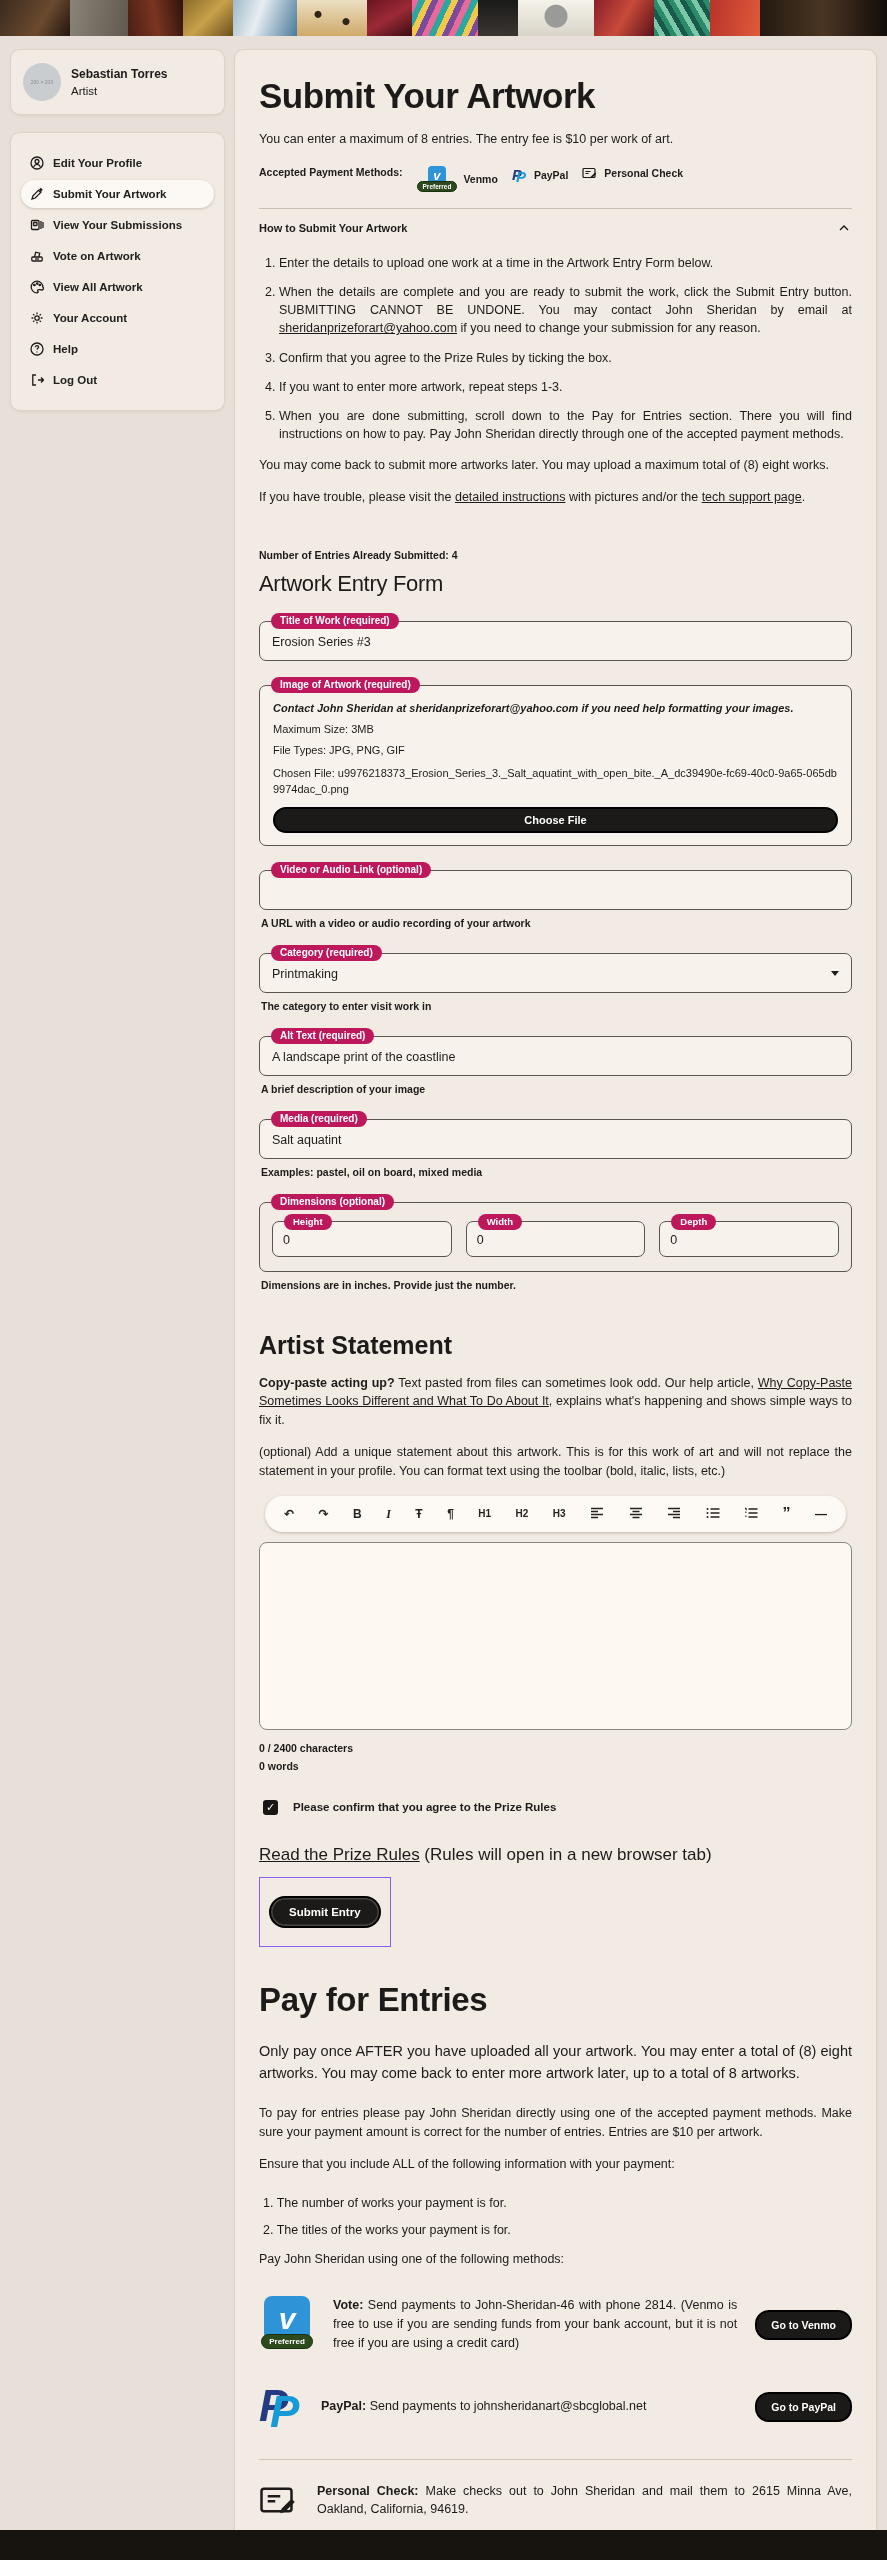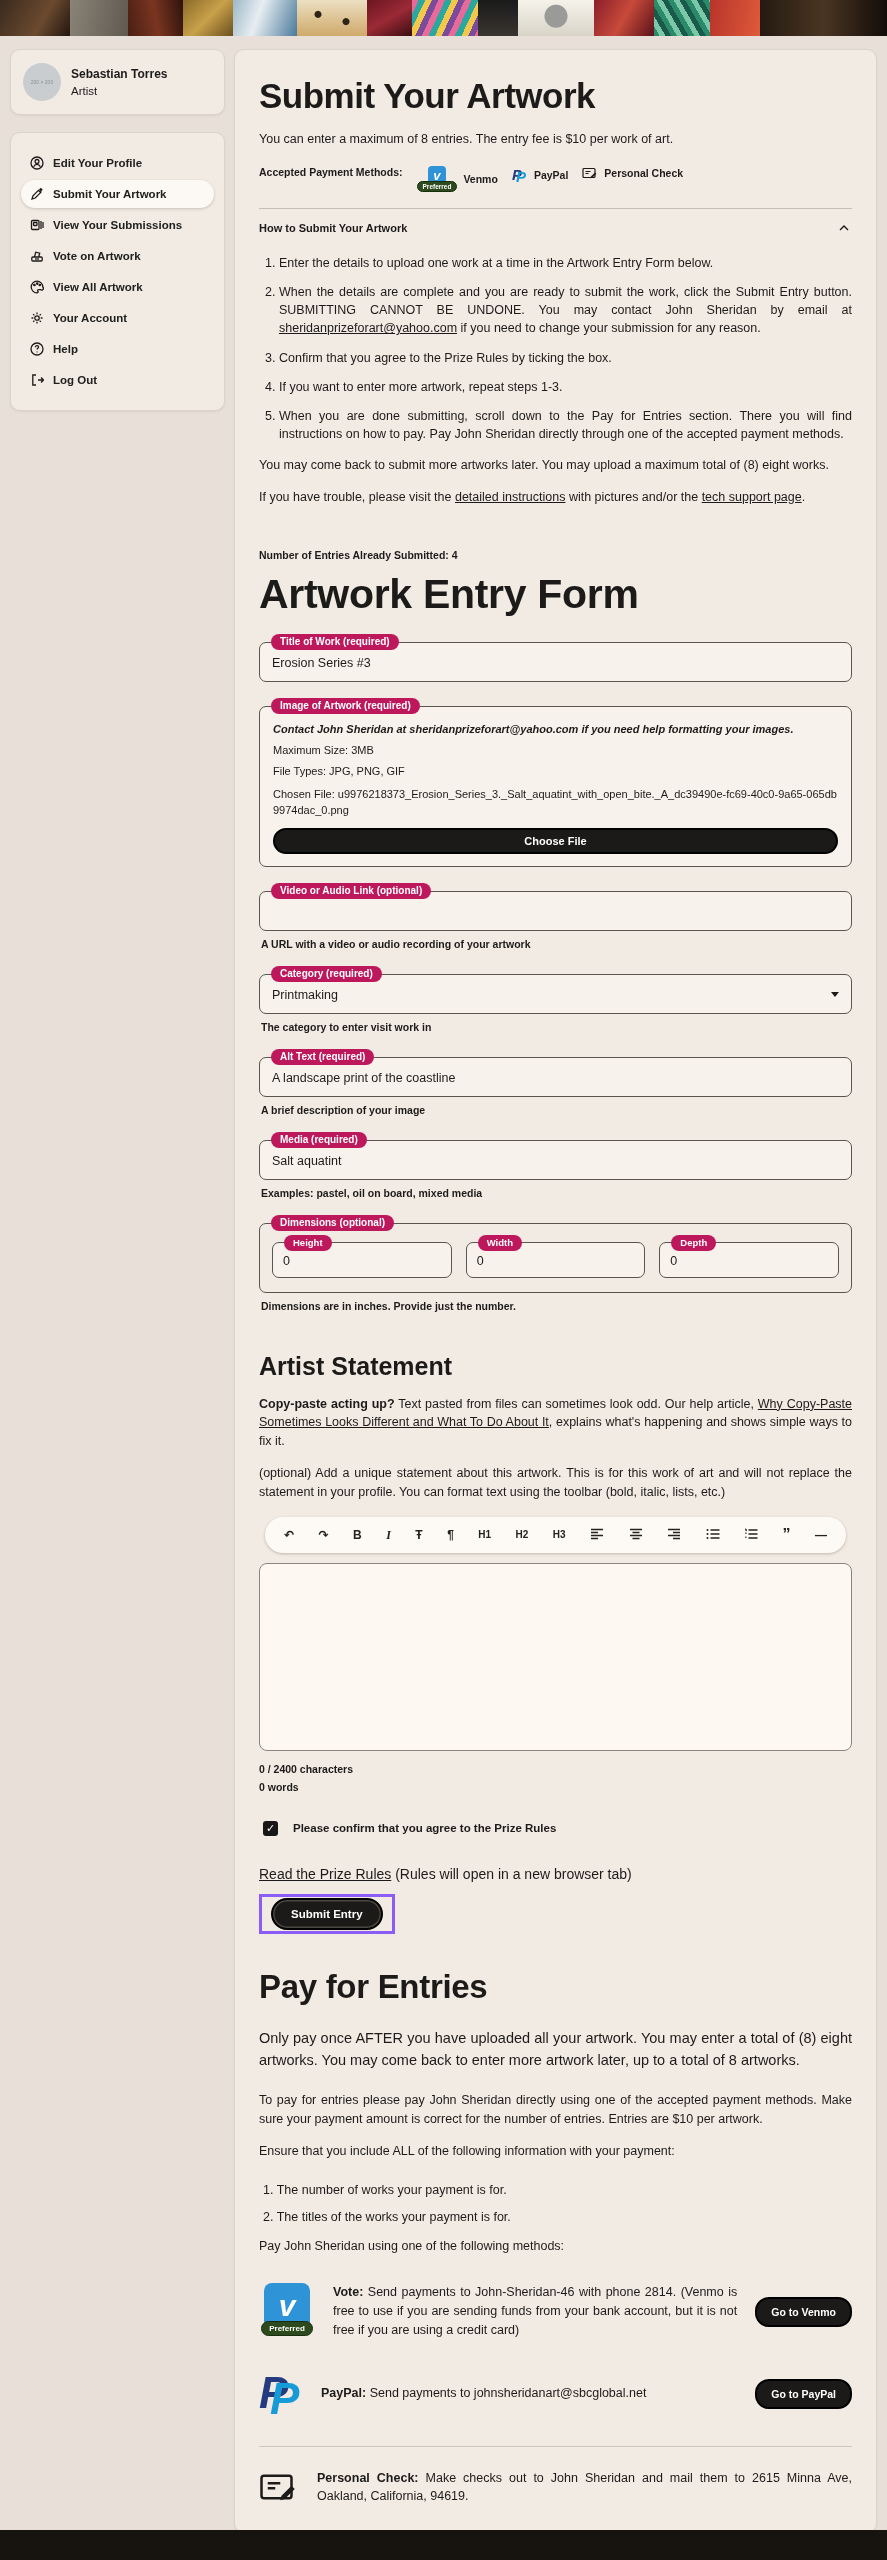--- a/index.html
+++ b/index.html
@@ -43,21 +43,21 @@
   .pp-sm{ width:16px; height:18px; }
   .pp-sm .p1{ color:#253b80; font-size:15px; left:0; top:0; }
   .pp-sm .p2{ color:#179bd7; font-size:15px; left:4px; top:2px; }
   .accordion{ border-top:1px solid #c8beb4; margin-top:16px; padding:13px 2px 6px 0; display:flex; justify-content:space-between; align-items:center; cursor:pointer; }
   .accordion-title{ font-size:11px; font-weight:700; }
   .steps{ margin:14px 0 4px 0; padding-left:20px; font-size:12.5px; line-height:1.45; text-align:justify; }
   .steps li{ margin-bottom:11px; }
   .para{ font-size:12.5px; line-height:1.5; text-align:justify; margin:13px 0; }
   a, .link{ color:#1d1b19; text-decoration:underline; cursor:pointer; }
   .entries-label{ font-size:10.5px; font-weight:700; margin:42px 0 4px; }
-  h2.form-title{ font-size:41px; font-weight:700; margin:10px 0 24px; letter-spacing:-.3px; }
+  h2.form-title{ font-size:22px; font-weight:400; margin:10px 0 24px; letter-spacing:-.3px; }
   
   .fs{ position:relative; border:1.5px solid #5a554f; border-radius:7px; background:#f8f2ec; margin-top:24px; }
   .fs .pill{ position:absolute; top:-9px; left:11px; background:#be185d; color:#fff; font-size:10px; font-weight:700; padding:2px 9px 3px; border-radius:9px; white-space:nowrap; }
   .fs input{ width:100%; border:none; background:transparent; font:inherit; font-size:12.5px; padding:13px 12px 11px; outline:none; color:#1d1b19; }
   .hint{ font-size:10.5px; font-weight:700; margin:7px 0 0 2px; }
   .fs-image{ padding:16px 13px 12px; }
   .fs-image p{ font-size:11px; margin-bottom:9px; }
   .fs-image .note{ font-style:italic; font-weight:700; }
   .fs-image .file{ word-break:break-all; line-height:1.5; }
   .choose-btn{ display:block; width:100%; background:#1b1a18; color:#fff; border:2px solid #000; border-radius:13px; font-size:11px; font-weight:700; padding:5px 0; text-align:center; cursor:pointer; margin-top:4px; }
@@ -72,22 +72,22 @@
   .toolbar{ background:#fdfaf5; border-radius:18px; margin:16px 6px 10px; padding:8px 16px; display:flex; align-items:center; justify-content:space-between; box-shadow:0 1px 3px rgba(80,60,40,.3); }
   .tb-btn{ background:none; border:none; font-family:inherit; font-size:12px; font-weight:700; color:#24221f; cursor:pointer; padding:2px 3px; line-height:1; }
   .tb-btn.italic{ font-style:italic; font-family:"Liberation Serif",serif; }
   .tb-btn.small{ font-size:10px; }
   .tb-btn.quote{ font-size:16px; }
   .editor{ height:188px; background:#fdf8f2; border:1px solid #8a857e; border-radius:8px; margin:0 0 10px; cursor:text; }
   .counter{ font-size:10.5px; font-weight:700; line-height:1.7; }
   .agree-row{ display:flex; align-items:center; gap:15px; margin:24px 0 0 4px; }
   .checkbox{ width:15px; height:15px; background:#181715; border-radius:3px; color:#fff; font-size:11px; display:flex; align-items:center; justify-content:center; cursor:pointer; }
   .agree-label{ font-size:11.5px; font-weight:700; }
-  .read-rules{ font-size:14px; margin-top:30px; }
-  .submit-wrap{ display:inline-block; border:3px solid #8b5cf6; padding:1px 9px; margin-top:12px; }
+  .read-rules{ font-size:17px; margin-top:30px; }
+  .submit-wrap{ display:inline-block; border:1px solid #8b5cf6; padding:18px 9px; margin-top:12px; }
   .submit-btn{ background:#1b1a18; color:#fff; border:2px solid #000; box-shadow:inset 0 0 0 1.5px #4a4742; border-radius:16px; font-family:inherit; font-size:11.5px; font-weight:700; padding:8px 18px; cursor:pointer; }
   
   h2.pay-title{ font-size:33px; font-weight:700; margin:34px 0 22px; letter-spacing:-.3px; }
   .pay-lead{ font-size:14.5px; line-height:1.5; text-align:justify; margin-bottom:20px; }
   .pay-list{ margin:22px 0 10px 4px; list-style:none; font-size:12.5px; }
   .pay-list li{ margin-bottom:13px; }
   .method{ display:flex; align-items:flex-start; gap:18px; margin-top:28px; }
   .method-text{ flex:1; font-size:12.5px; line-height:1.5; text-align:justify; }
   .go-btn{ background:#1b1a18; color:#fff; border:2px solid #000; border-radius:14px; font-family:inherit; font-size:10.5px; font-weight:700; padding:7px 14px; white-space:nowrap; cursor:pointer; align-self:center; }
   .venmo-lg{ width:46px; height:46px; font-size:30px; border-radius:8px; }

